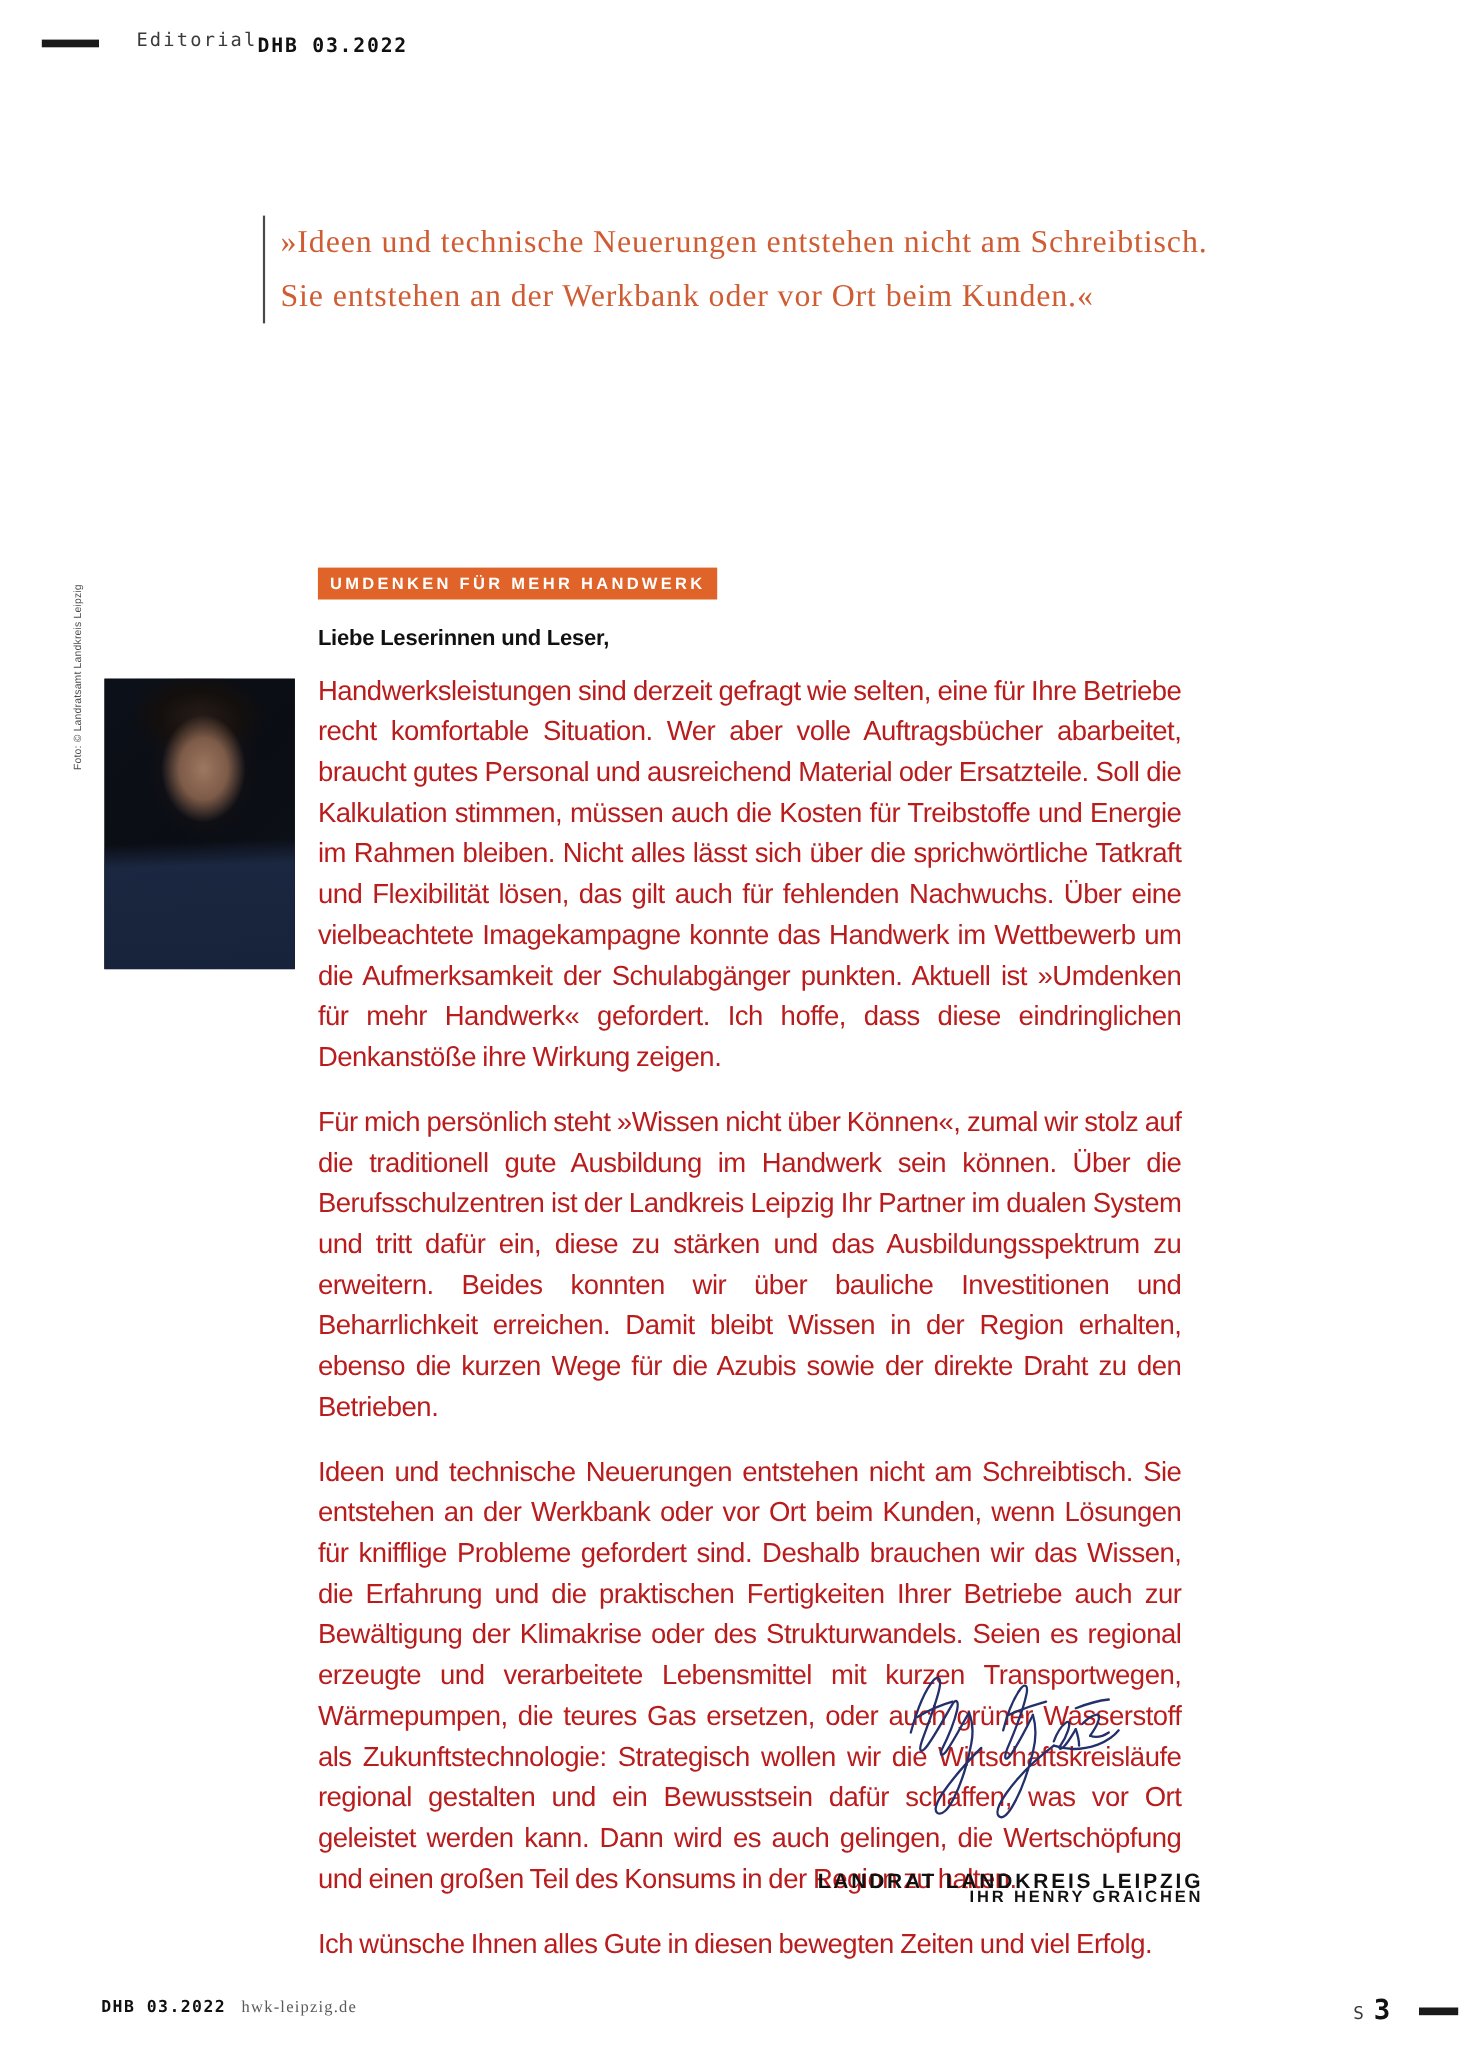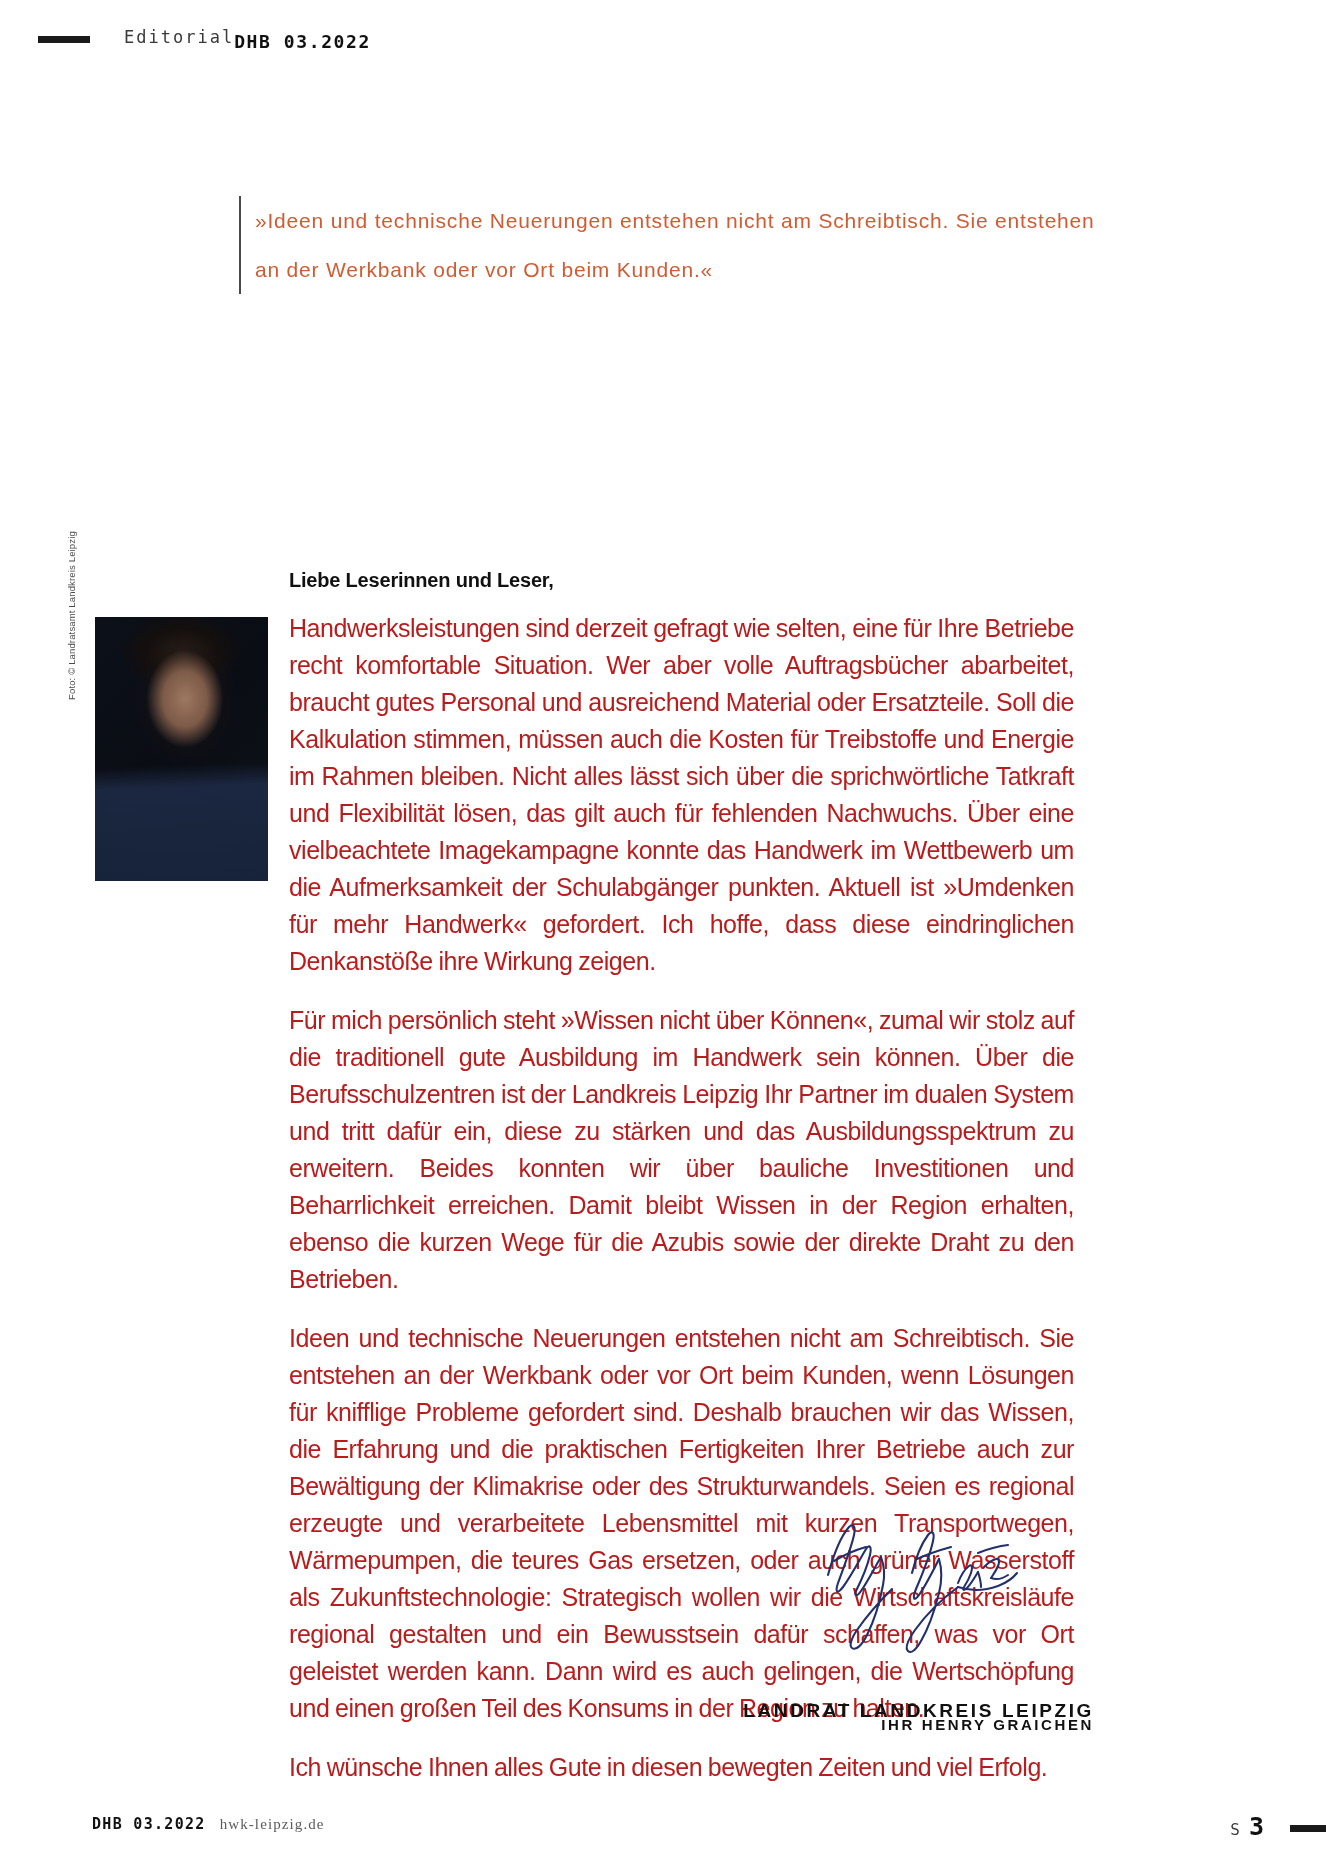--- a/index.html
+++ b/index.html
@@ -56,22 +56,22 @@
   .quote {
     position: absolute;
     left: 239px;
     top: 196px;
     width: 880px;
     border-left: 2px solid #4a4a4a;
     padding-left: 14px;
     box-sizing: border-box;
   }
   .quote-text {
-    font-family: Liberation Sans, sans-serif;
-    font-size: 21px;
+    font-family: Liberation Serif, serif;
+    font-size: 29px;
     line-height: 49px;
     color: #cf5c33;
     letter-spacing: 0.8px;
     font-weight: 300;
   }
 
   
   .badge {
     position: absolute;
     left: 289px;
@@ -245,20 +245,21 @@
     <div class="header-texts">
       <div class="header-kicker">Editorial</div>
       <div class="header-issue">DHB 03.2022</div>
     </div>
   </div>
 
   <div class="quote">
     <div class="quote-text">»Ideen und technische Neuerungen entstehen nicht am Schreibtisch. Sie entstehen an der Werkbank oder vor Ort beim Kunden.«</div>
   </div>
 
+  <div class="badge">UMDENKEN FÜR MEHR HANDWERK</div>
 
   <div class="salutation">Liebe Leserinnen und Leser,</div>
 
   <div class="portrait-wrap">
     <div class="portrait"></div>
   </div>
   <div class="photo-credit">Foto: © Landratsamt Landkreis Leipzig</div>
 
   <div class="body-col">
     <p>Handwerksleistungen sind derzeit gefragt wie selten, eine für Ihre Betriebe recht komfortable Situation. Wer aber volle Auftragsbücher abarbeitet, braucht gutes Personal und ausreichend Material oder Ersatzteile. Soll die Kalkulation stimmen, müssen auch die Kosten für Treibstoffe und Energie im Rahmen bleiben. Nicht alles lässt sich über die sprichwörtliche Tatkraft und Flexibilität lösen, das gilt auch für fehlenden Nachwuchs. Über eine vielbeachtete Imagekampagne konnte das Handwerk im Wettbewerb um die Aufmerksamkeit der Schulabgänger punkten. Aktuell ist »Umdenken für mehr Handwerk« gefordert. Ich hoffe, dass diese eindringlichen Denkanstöße ihre Wirkung zeigen.</p>

